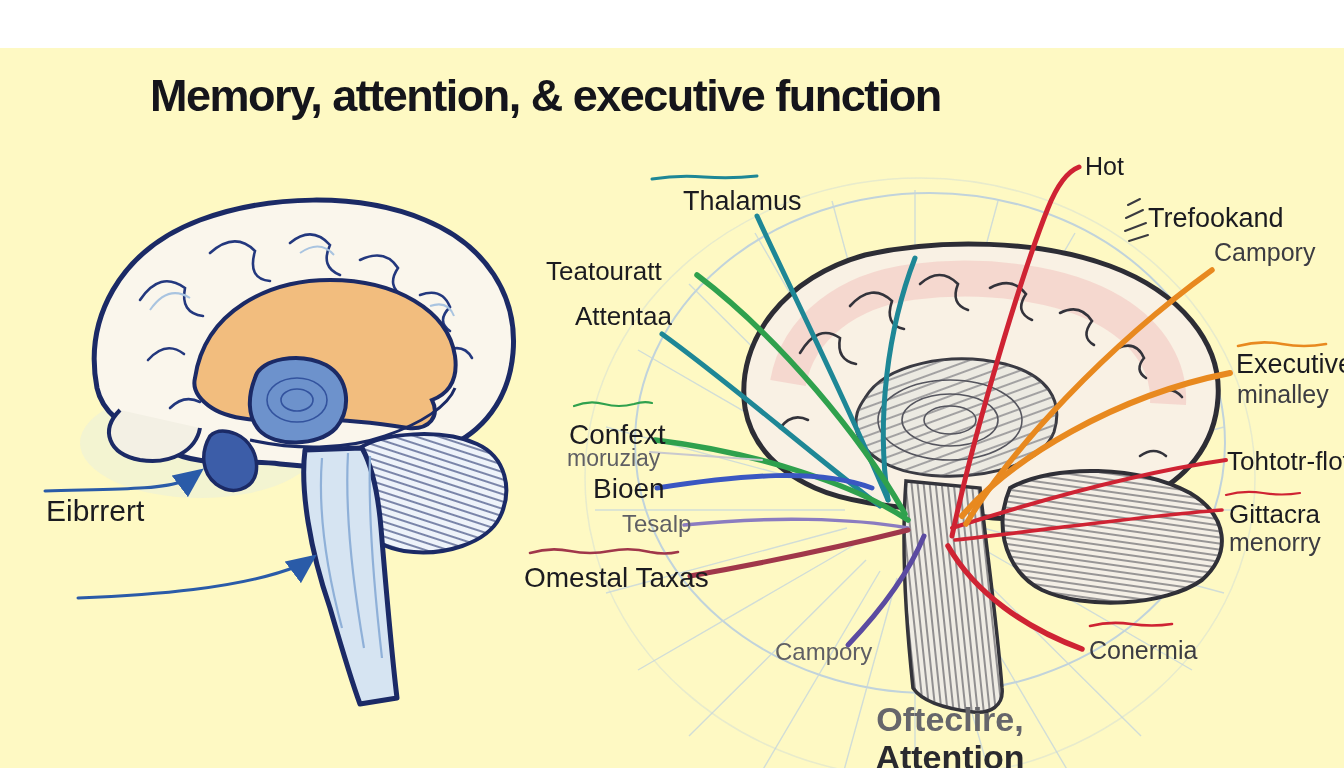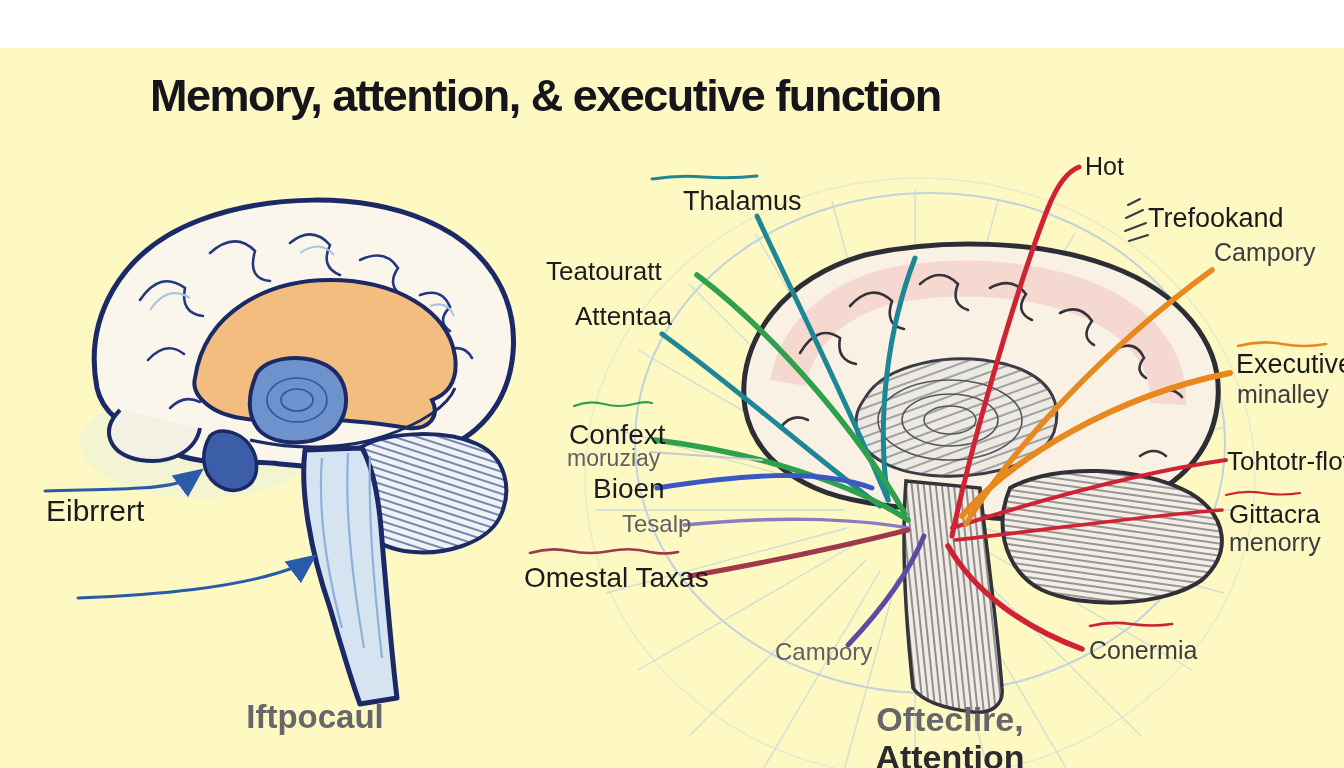--- a/index.html
+++ b/index.html
@@ -203,21 +203,20 @@
       <path stroke-width="3" d="M45,443 C110,441 162,442 183,433 C190,430 195,427 199,424" marker-end="url(#arrB)" stroke="#2a5ba8"></path>
       <path stroke-width="3" d="M78,550 C150,547 240,541 298,518 C303,516 308,513 312,510" marker-end="url(#arrB)" stroke="#2a5ba8"></path>
     </g>
   </g>
 </svg>
 
   <h1 class="ttl">Memory, attention, &amp; executive function</h1>
 
   <div class="lbl" style="left:46px;top:447px;font-size:30px;">Eibrrert</div>
   <div class="cap" style="left:165px;top:650px;width:300px;font-size:33px;line-height:37px;">
-    <div class="l1">Iftpocaul</div>
   </div>
 
   <div class="lbl" style="left:683px;top:139px;font-size:27px;">Thalamus</div>
   <div class="lbl" style="left:546px;top:210px;font-size:26px;">Teatouratt</div>
   <div class="lbl" style="left:575px;top:255px;font-size:26px;">Attentaa</div>
   <div class="lbl" style="left:569px;top:372px;font-size:28px;">Confext</div>
   <div class="lbl gray" style="left:567px;top:398px;font-size:23px;">moruziay</div>
   <div class="lbl" style="left:593px;top:426px;font-size:28px;">Bioen</div>
   <div class="lbl gray" style="left:622px;top:463px;font-size:24px;">Tesalp</div>
   <div class="lbl" style="left:524px;top:515px;font-size:28px;">Omestal Taxas</div>

